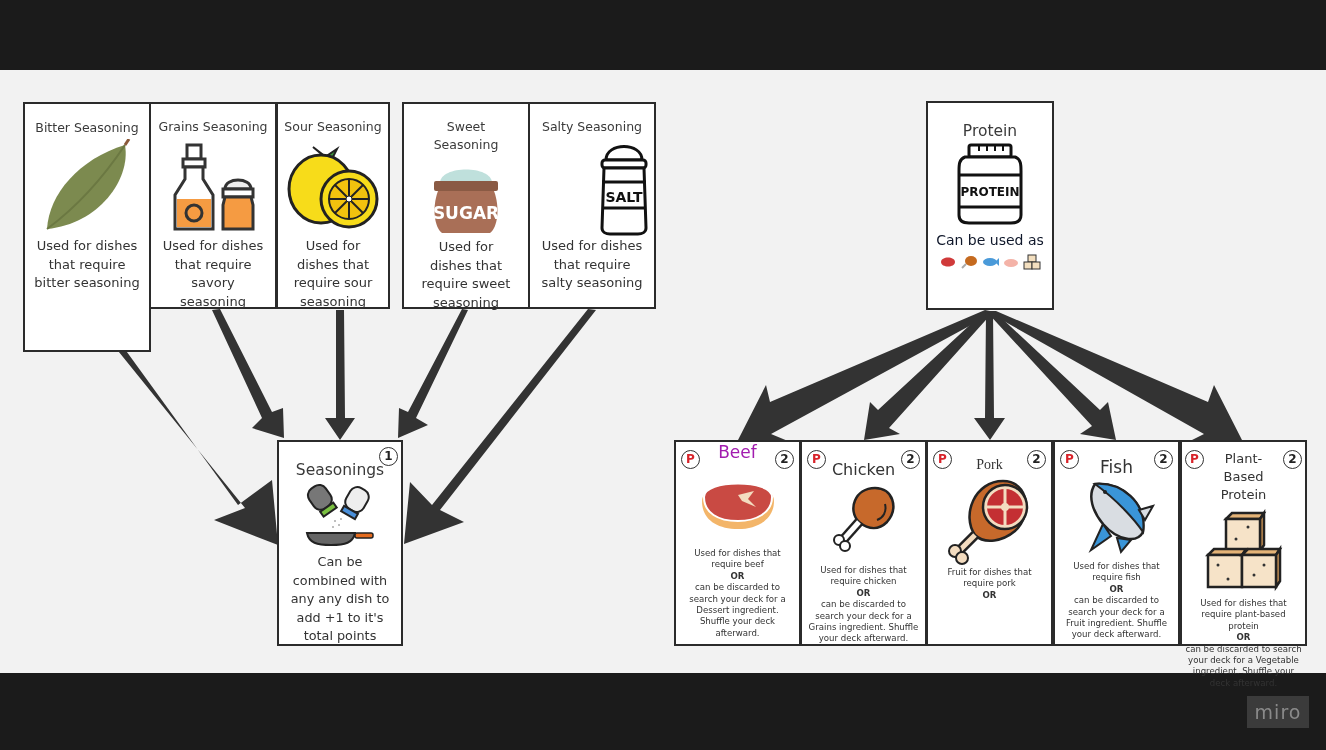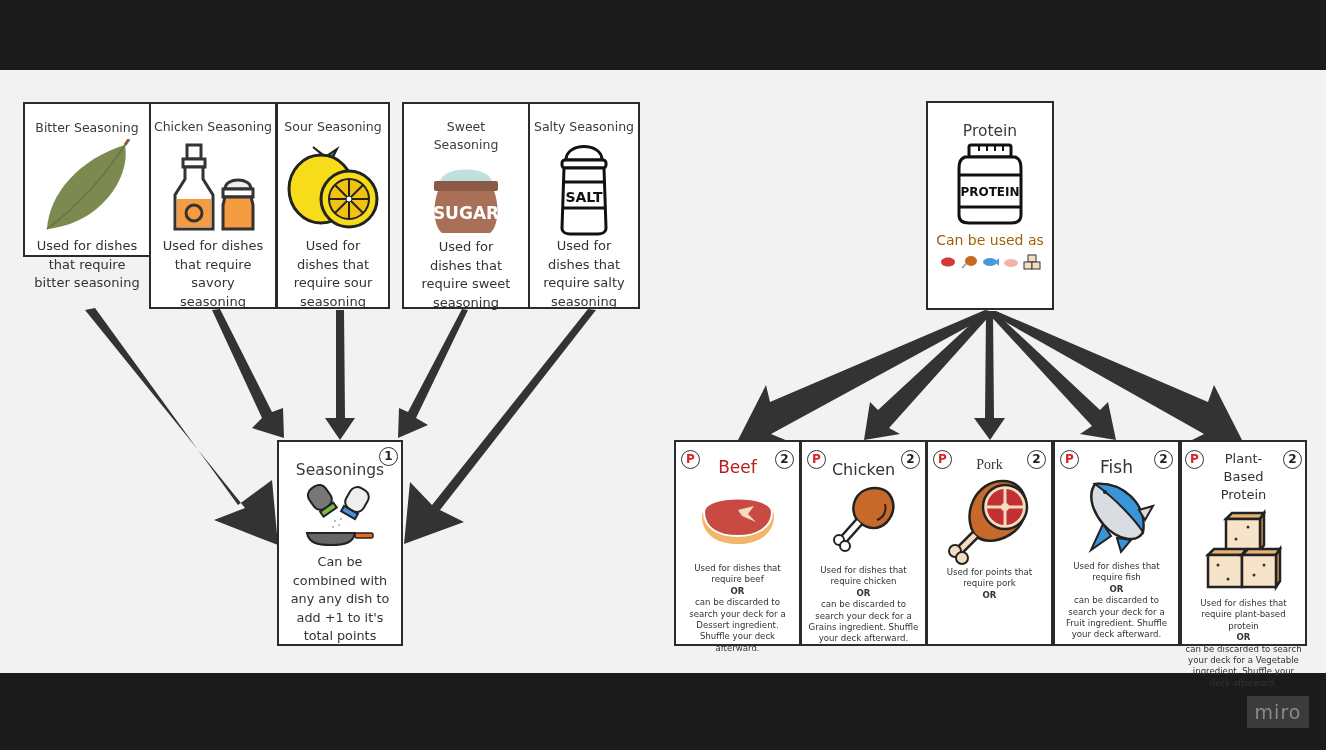--- a/index.html
+++ b/index.html
@@ -38,34 +38,34 @@
     <path d="M588,309 L596,310 L440,510 L464,522 L404,544 L410,482 L432,505 Z"></path>
 
     <path d="M985,310 L995,312 L771,434 L800,446 L738,440 L766,385 L770,402 Z"></path>
     <path d="M985,311 L993,312 L889,428 L900,434 L864,440 L870,402 L878,410 Z"></path>
     <path d="M986,312 L993,312 L994,418 L1005,418 L990,440 L974,418 L985,418 Z"></path>
     <path d="M986,311 L994,311 L1100,410 L1108,402 L1116,440 L1080,434 L1092,426 Z"></path>
     <path d="M986,311 L996,311 L1208,402 L1214,385 L1242,440 L1180,446 L1204,434 Z"></path>
   </g>
 </svg>
 
-<div class="card" style="left:23px;top:102px;width:128px;height:155px;">
+<div class="card" style="left:23px;top:102px;width:128px;height:250px;">
   <div class="title" style="margin-top:15px;">Bitter Seasoning</div>
   <div class="icon-box" style="height:100px;">
     <svg width="96" height="96" viewBox="0 0 96 96">
       <path d="M8,90 C10,55 40,20 86,6 C92,40 60,85 8,90 Z" fill="#7c8a4f"></path>
       <path d="M8,90 C35,70 60,45 86,6" stroke="#6b7842" stroke-width="2" fill="none"></path>
       <path d="M86,6 L90,0" stroke="#8a5a3a" stroke-width="3"></path>
     </svg>
   </div>
   <div class="desc" style="padding:0 8px;">Used for dishes that require bitter seasoning</div>
 </div>
 
 <div class="card" style="left:149px;top:102px;width:128px;height:207px;">
-  <div class="title" style="margin-top:14px;">Chicken Seasoning</div>
+  <div class="title" style="margin-top:14px;">Grains Seasoning</div>
   <div class="icon-box" style="height:101px;">
     <svg width="100" height="96" viewBox="0 0 100 96">
       <rect x="24" y="6" width="14" height="14" fill="#fff" stroke="#333" stroke-width="3"></rect>
       <rect x="20" y="20" width="22" height="8" fill="#fff" stroke="#333" stroke-width="3"></rect>
       <path d="M22,28 L22,40 L12,56 L12,90 L50,90 L50,56 L40,40 L40,28 Z" fill="#fff" stroke="#333" stroke-width="3"></path>
       <rect x="14" y="60" width="34" height="28" fill="#f59b42"></rect>
       <circle cx="31" cy="74" r="8" fill="none" stroke="#333" stroke-width="3"></circle>
       <path d="M62,50 C62,38 88,38 88,50 Z" fill="#eee" stroke="#333" stroke-width="3"></path>
       <rect x="60" y="50" width="30" height="8" fill="#fff" stroke="#333" stroke-width="3"></rect>
       <path d="M62,58 L60,66 L60,90 L90,90 L90,66 L88,58 Z" fill="#f59b42" stroke="#333" stroke-width="3"></path>
@@ -100,23 +100,23 @@
     <svg width="72" height="78" viewBox="0 0 72 78">
       <path d="M10,26 C10,8 62,8 62,26 Z" fill="#bfe0dc"></path>
       <rect x="4" y="24" width="64" height="10" rx="2" fill="#8a5a44"></rect>
       <path d="M8,34 L64,34 C70,50 68,70 60,76 L12,76 C4,70 2,50 8,34 Z" fill="#a96f57"></path>
       <text x="36" y="62" fill="#fff" font-family="DejaVu Sans, sans-serif" font-size="17" font-weight="bold" text-anchor="middle">SUGAR</text>
     </svg>
   </div>
   <div class="desc" style="padding:0 14px;">Used for dishes that require sweet seasoning</div>
 </div>
 
-<div class="card" style="left:528px;top:102px;width:112px;height:207px;">
+<div class="card" style="left:528px;top:102px;width:128px;height:207px;">
   <div class="title" style="margin-top:14px;">Salty Seasoning</div>
-  <div class="icon-box" style="height:101px;">
+  <div class="icon-box" style="height:101px;justify-content:flex-end;">
     <svg width="60" height="98" viewBox="0 0 60 98">
       <path d="M12,22 C12,4 48,4 48,22 Z" fill="#fff" stroke="#111" stroke-width="3"></path>
       <rect x="8" y="22" width="44" height="8" rx="3" fill="#fff" stroke="#111" stroke-width="3"></rect>
       <path d="M10,30 L50,30 L52,90 C52,94 48,96 44,96 L16,96 C12,96 8,94 8,90 Z" fill="#fff" stroke="#111" stroke-width="3"></path>
       <line x1="8" y1="44" x2="52" y2="44" stroke="#111" stroke-width="3"></line>
       <line x1="8" y1="70" x2="52" y2="70" stroke="#111" stroke-width="3"></line>
       <text x="30" y="64" fill="#111" font-family="DejaVu Sans, sans-serif" font-size="14" font-weight="bold" text-anchor="middle">SALT</text>
     </svg>
   </div>
   <div class="desc" style="padding:0 6px;">Used for dishes that require salty seasoning</div>
@@ -158,21 +158,21 @@
           <line x1="32" y1="2" x2="32" y2="8"></line>
           <line x1="40" y1="2" x2="40" y2="8"></line>
           <line x1="48" y1="2" x2="48" y2="8"></line>
         </g>
       <path d="M10,14 L60,14 C66,16 66,22 66,28 L66,72 C66,78 62,80 56,80 L14,80 C8,80 4,78 4,72 L4,28 C4,22 4,16 10,14 Z" fill="#fff" stroke="#111" stroke-width="3"></path>
       <line x1="4" y1="32" x2="66" y2="32" stroke="#111" stroke-width="3"></line>
       <line x1="4" y1="64" x2="66" y2="64" stroke="#111" stroke-width="3"></line>
       <text x="35" y="53" fill="#111" font-family="DejaVu Sans, sans-serif" font-size="12" font-weight="bold" text-anchor="middle">PROTEIN</text>
     </svg>
   </div>
-  <div style="font-size:14px;color:#a16207;margin-top:4px;">Can be used as</div>
+  <div style="font-size:14px;color:#0f172a;margin-top:4px;">Can be used as</div>
   <div style="display:flex;justify-content:center;gap:3px;margin-top:6px;">
     <svg width="18" height="16" viewBox="0 0 18 16">
         <path d="M2,8 C2,2 16,2 16,8 C16,14 2,14 2,8 Z" fill="#d03a3a"></path>
       </svg>
     <svg width="18" height="16" viewBox="0 0 18 16">
         <ellipse cx="11" cy="7" rx="6" ry="5" fill="#c56a1f"></ellipse>
         <line x1="6" y1="10" x2="2" y2="14" stroke="#aaa" stroke-width="2"></line>
       </svg>
     <svg width="18" height="16" viewBox="0 0 18 16">
         <ellipse cx="9" cy="8" rx="7" ry="4" fill="#4a9ad9"></ellipse>
@@ -185,21 +185,21 @@
         <rect x="5" y="1" width="8" height="7" fill="#f3dfbf" stroke="#333"></rect>
         <rect x="1" y="8" width="8" height="7" fill="#f3dfbf" stroke="#333"></rect>
         <rect x="9" y="8" width="8" height="7" fill="#f3dfbf" stroke="#333"></rect>
       </svg>
   </div>
 </div>
 
 <div class="card" style="left:674px;top:440px;width:127px;height:206px;">
   <div class="badge-p" style="left:5px;top:8px;">P</div>
   <div class="badge-n" style="right:5px;top:8px;">2</div>
-  <div style="margin-top:15px;font-size:17px;color:#b91c1c;">Beef</div>
+  <div style="font-size:17px;color:#a21caf;">Beef</div>
   <div class="icon-box" style="height:82px;">
     <svg width="80" height="60" viewBox="0 0 80 60">
       <path d="M4,28 C4,6 76,4 76,28 C76,46 60,56 40,56 C18,56 4,46 4,28 Z" fill="#f3b569"></path>
       <path d="M6,24 C6,6 74,6 74,24 C74,40 58,48 40,48 C20,48 6,40 6,24 Z" fill="#c94a43" stroke="#fff" stroke-width="2"></path>
       <path d="M40,22 L56,18 L50,26 L58,34 L44,28 Z" fill="#f3dcc0"></path>
     </svg>
   </div>
   <div class="small" style="padding:0 5px;margin-top:4px;">
     <div>Used for dishes that require beef</div>
     <div style="font-weight:bold;">OR</div>
@@ -242,21 +242,21 @@
           <line x1="42" y1="32" x2="78" y2="32"></line>
         </g>
       <circle cx="60" cy="32" r="4" fill="#f3dcc0"></circle>
       <path d="M30,60 L14,76" stroke="#222" stroke-width="10"></path>
       <path d="M30,60 L14,76" stroke="#f3dcc0" stroke-width="5"></path>
       <circle cx="10" cy="76" r="6" fill="#f3dcc0" stroke="#222" stroke-width="2"></circle>
       <circle cx="17" cy="83" r="6" fill="#f3dcc0" stroke="#222" stroke-width="2"></circle>
     </svg>
   </div>
   <div class="small" style="padding:0 3px;">
-    <div>Used for points that require pork</div>
+    <div>Fruit for dishes that require pork</div>
     <div style="font-weight:bold;">OR</div>
   </div>
 </div>
 
 <div class="card" style="left:1053px;top:440px;width:127px;height:206px;">
   <div class="badge-p" style="left:5px;top:8px;">P</div>
   <div class="badge-n" style="right:5px;top:8px;">2</div>
   <div style="margin-top:15px;font-size:17px;color:#333;">Fish</div>
   <div class="icon-box" style="height:84px;">
     <svg width="80" height="78" viewBox="0 0 80 78">

